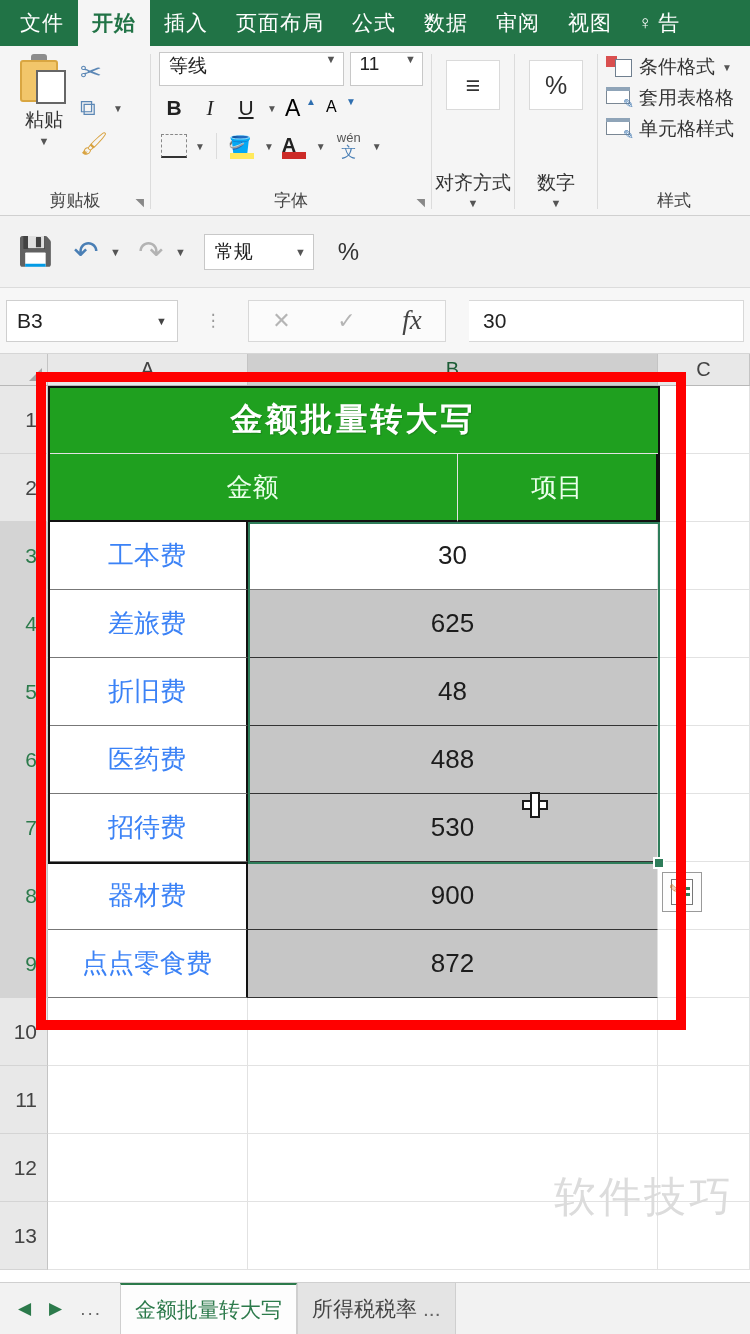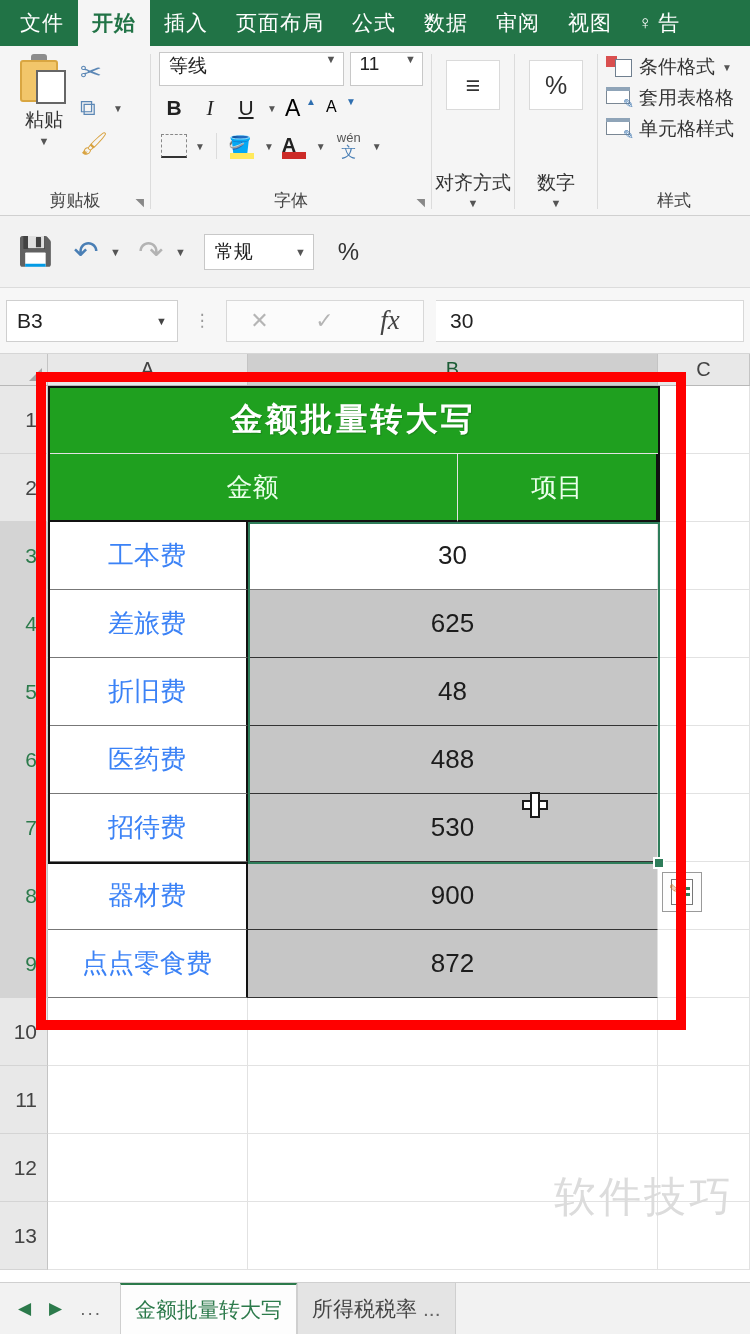--- a/index.html
+++ b/index.html
@@ -149,21 +149,21 @@
     width: 110px; height: 36px; margin-left: 8px;
     border: 1px solid #c8c8c8; background: #fff;
     display:flex; align-items:center; justify-content:space-between;
     padding: 0 7px 0 10px; font-size: 19px; color:#222;
   }
   .pct { font-size: 24px; color: #333; margin-left: 14px; }
 
   
   .fbar {
     height: 66px; background: #f7f7f7; border-bottom: 1px solid #d6d6d6;
-    display: flex; align-items: center; padding: 0 6px; gap: 12px;
+    display: flex; align-items: center; padding: 0 6px; gap: 23px;
   }
   .namebox {
     width: 172px; height: 42px; background: #fff; border: 1px solid #cfcfcf;
     display: flex; align-items: center; justify-content: space-between;
     padding: 0 10px; font-size: 21px; color: #222;
   }
   .namebox .nc { font-size: 11px; color: #444; }
   .vdots { width: 24px; text-align:center; font-size: 17px; color:#999; letter-spacing:0; }
   .fbtns {
     width: 198px; height: 42px; background: #fbfbfb; border: 1px solid #d8d8d8;

